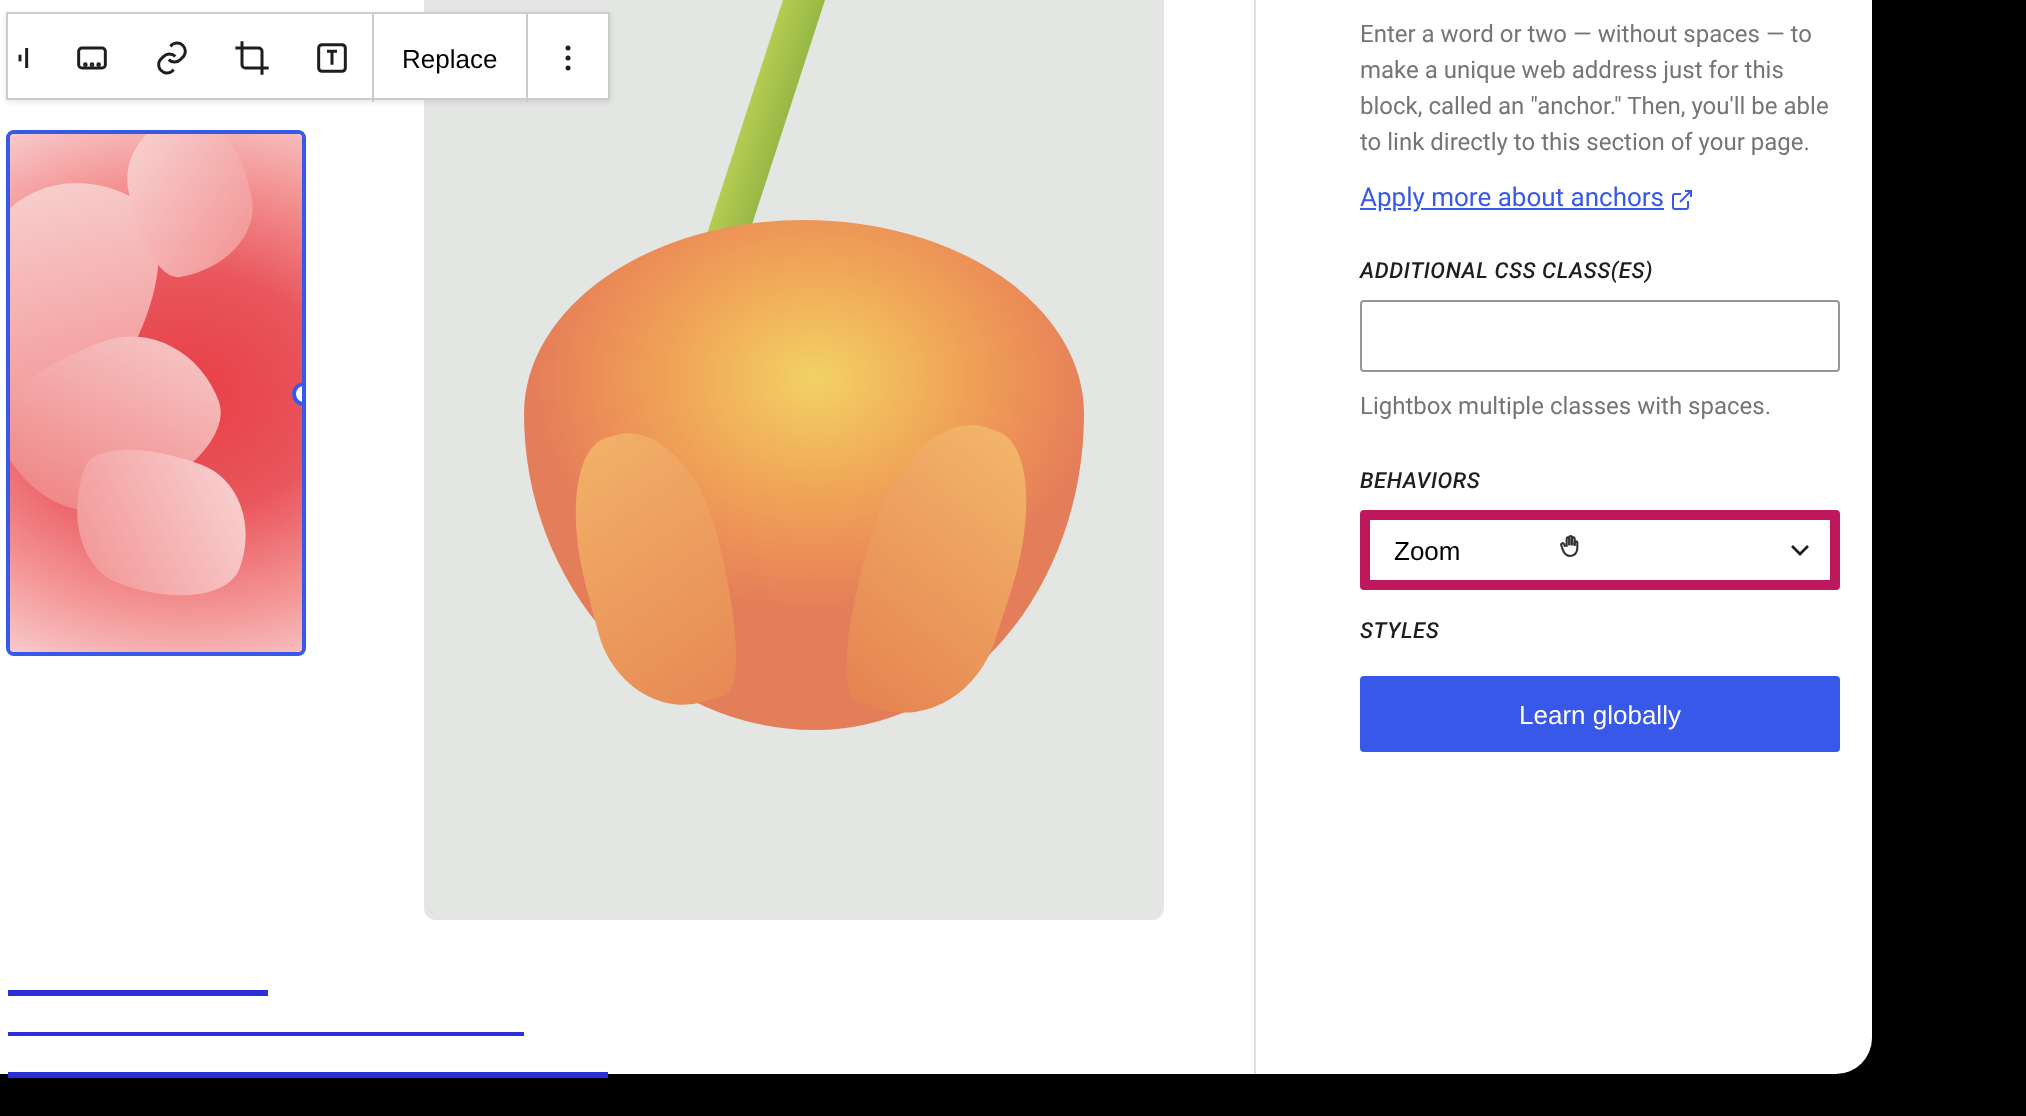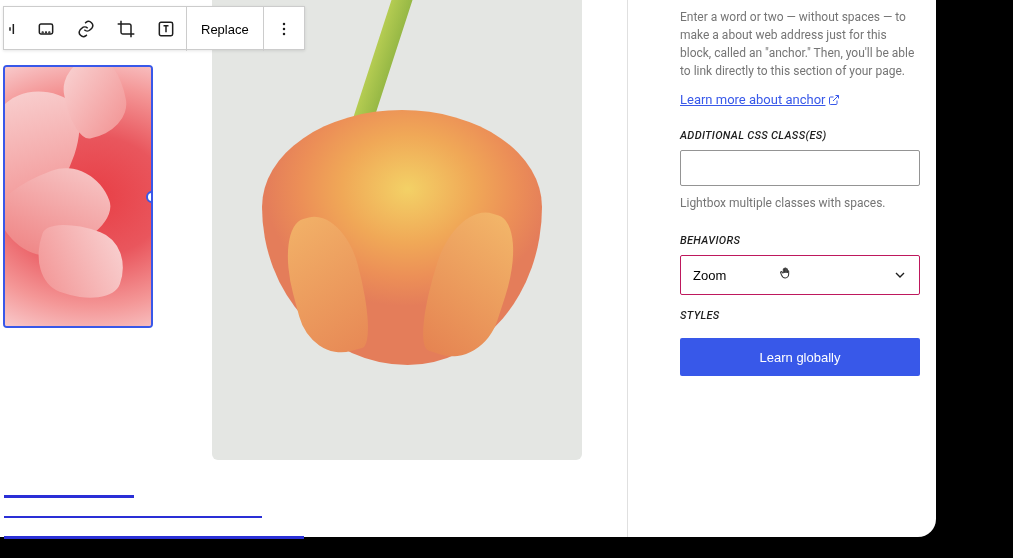--- a/index.html
+++ b/index.html
@@ -222,21 +222,21 @@
       font-size: 13px;
     }
     
     .select-wrap {
       position: relative;
     }
     
     .select {
       width: 100%;
       height: 40px;
-      border: 1px solid #be185d;
+      border: 5px solid #be185d;
       border-radius: 2px;
       padding: 0 12px;
       font-size: 13px;
       background: #fff;
       appearance: none;
       cursor: pointer;
     }
     
     .select.focused {
       border: 1.5px solid #3858e9;
@@ -347,24 +347,24 @@
       <div class="petal p1"></div>
       <div class="petal p2"></div>
       <div class="petal p3"></div>
       <div class="petal p4"></div>
       <div class="resize-handle"></div>
     </div>
 
   </div>
 
   <div class="sidebar">
-    <p class="help-text">Enter a word or two — without spaces — to make a about web address just for this block, called an "anchor." Then, you'll be able to link directly to this section of your page.</p>
+    <p class="help-text">Enter a word or two — without spaces — to make a unique web address just for this block, called an "anchor." Then, you'll be able to link directly to this section of your page.</p>
     
     <a href="#" class="anchor-link">
-      <span>Learn more about anchor</span>
+      <span>Apply more about anchors</span>
       <svg width="12" height="12" viewBox="0 0 24 24" fill="none" stroke="currentColor" stroke-width="2">
         <path d="M18 13v6a2 2 0 0 1-2 2H5a2 2 0 0 1-2-2V8a2 2 0 0 1 2-2h6"></path>
           <polyline points="15 3 21 3 21 9"></polyline>
           <line x1="10" y1="14" x2="21" y2="3"></line>
       </svg>
     </a>
     
     <div class="field-label">ADDITIONAL CSS CLASS(ES)</div>
     <input class="text-input" value="" style="">
     <p class="help-text" style="margin-top:8px">Lightbox multiple classes with spaces.</p>

